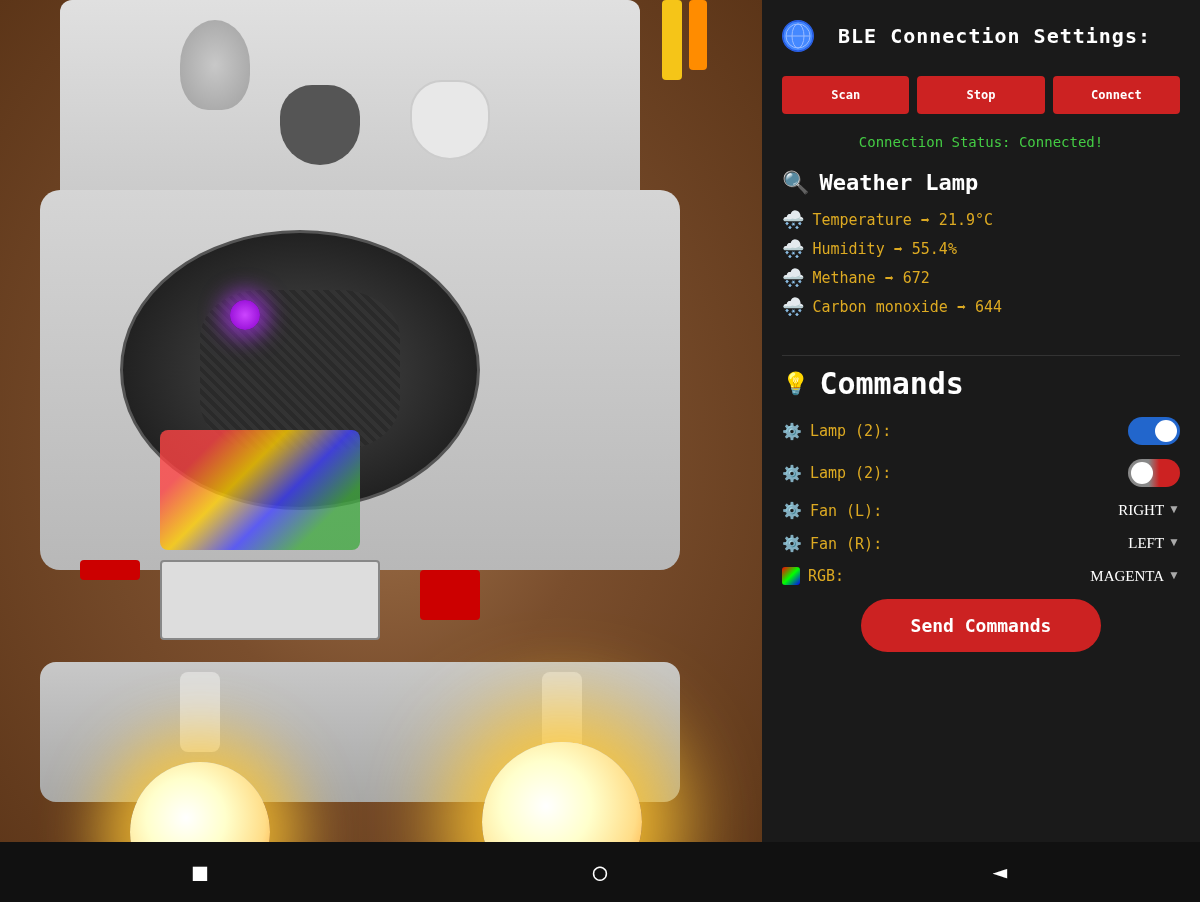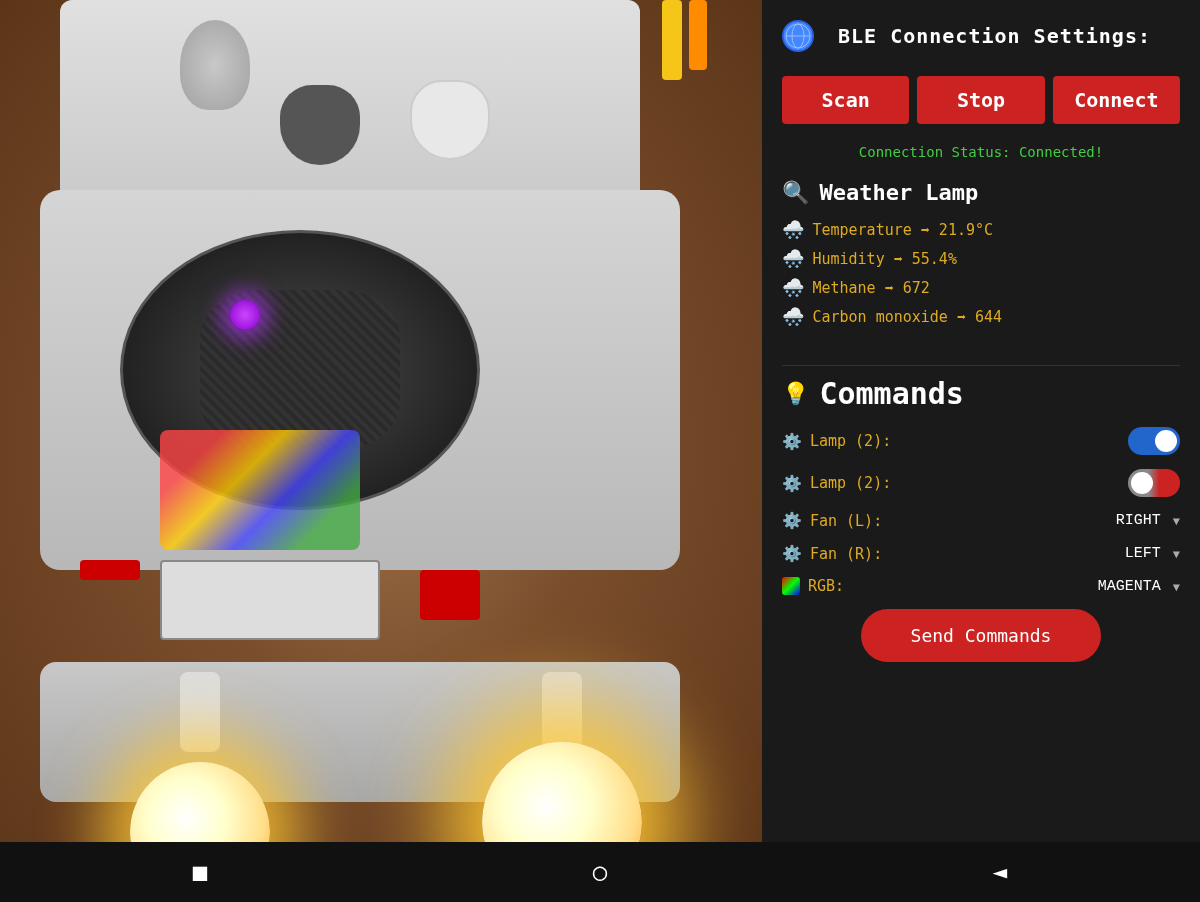--- a/index.html
+++ b/index.html
@@ -251,21 +251,21 @@
       display: flex;
       gap: 8px;
       margin-bottom: 20px;
     }
 
     .ble-btn {
       flex: 1;
       padding: 12px 8px;
       border: none;
       border-radius: 4px;
-      font-size: 20px;
+      font-size: 12px;
       font-weight: bold;
       cursor: pointer;
       font-family: monospace;
       color: white;
     }
 
     .btn-red { background: #cc2222; }
 
     
     #connection-status {
@@ -372,43 +372,43 @@
       height: 22px;
       background: white;
       border-radius: 50%;
     }
 
     .toggle-knob-on { right: 3px; }
 
     .command-value {
       color: #ffffff;
       font-size: 15px;
-      font-family: Liberation Mono, monospace;
-      display: flex;
-      align-items: flex-end;
-      gap: 12px;
+      font-family: Liberation Serif, serif;
+      display: flex;
+      align-items: flex-start;
+      gap: 4px;
     }
 
     .dropdown-arrow {
       color: #aaa;
       font-size: 12px;
     }
 
     
     #send-commands-btn {
       display: block;
       width: 240px;
       margin: 0 auto 20px;
       padding: 16px 32px;
       background: #cc2222;
       color: white;
       border: none;
       border-radius: 30px;
       font-size: 18px;
-      font-weight: normal;
+      font-weight: bold;
       cursor: pointer;
       font-family: monospace;
       text-align: center;
     }
 
     
     #bottom-nav {
       width: 1200px;
       position: absolute;
       bottom: 0;

